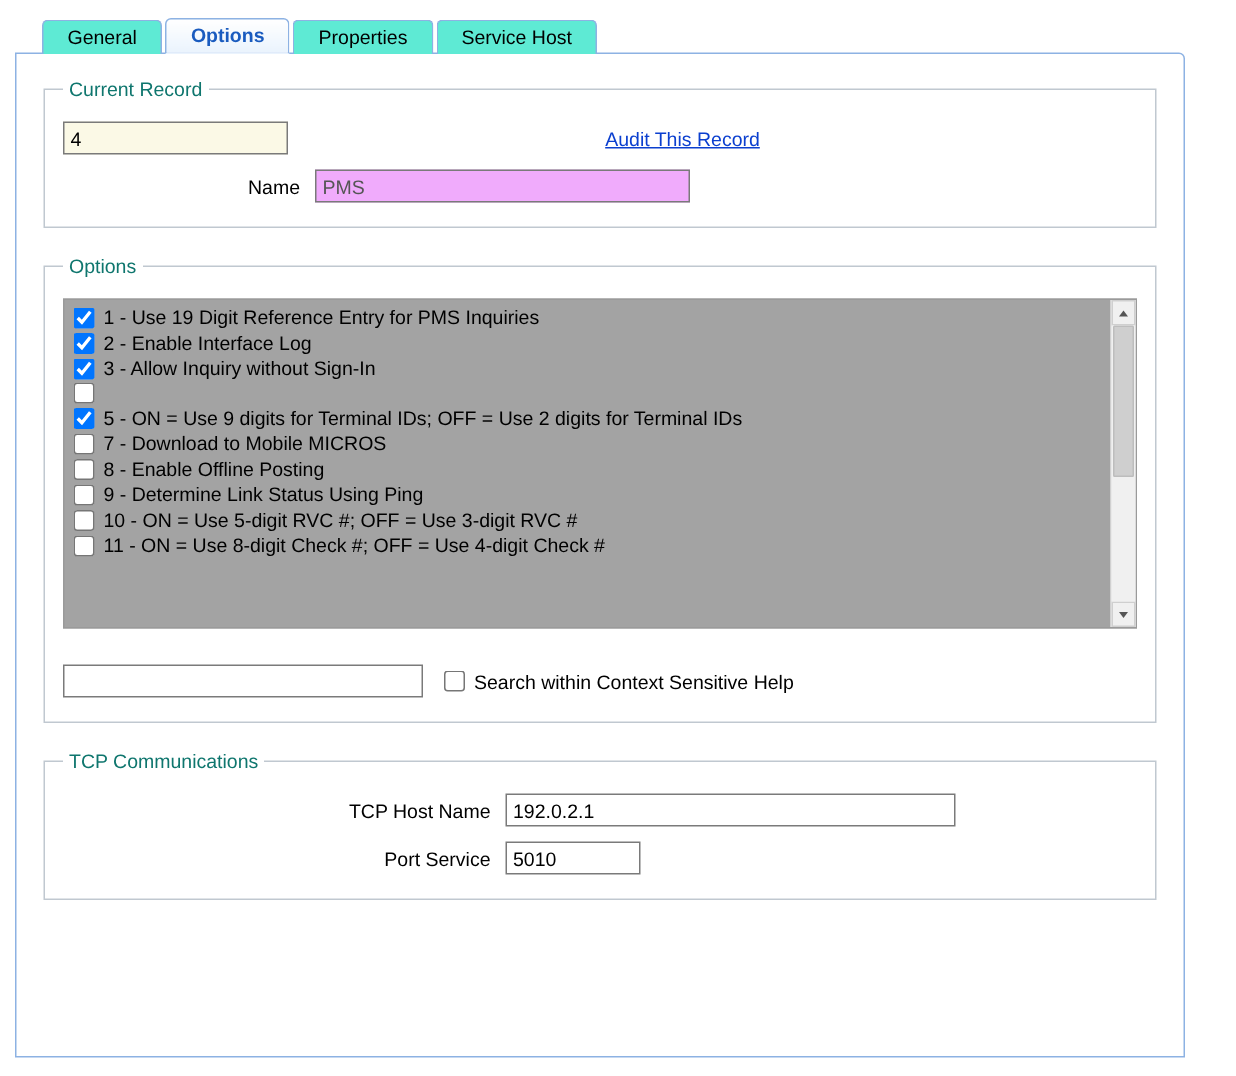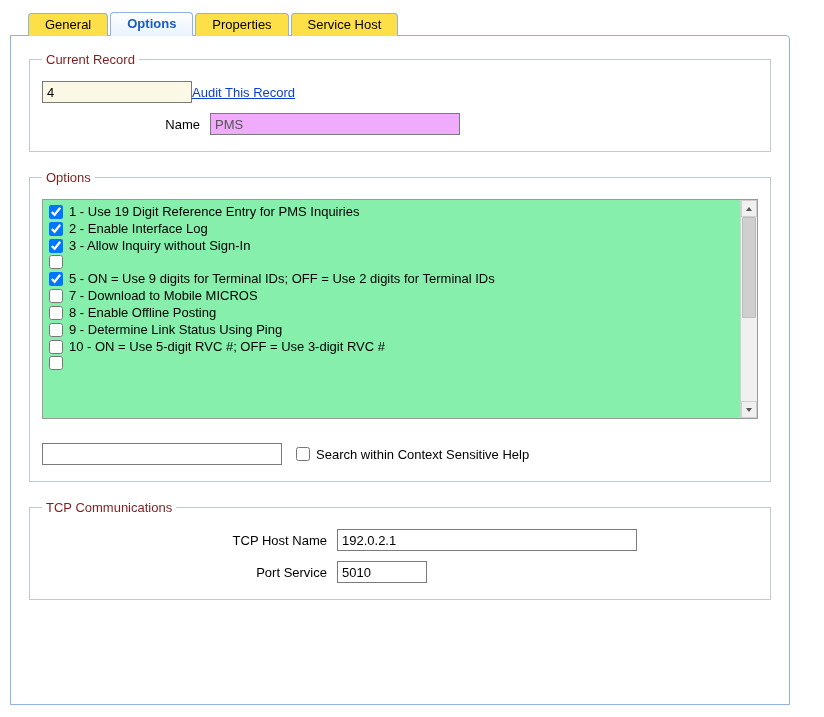--- a/index.html
+++ b/index.html
@@ -19,21 +19,21 @@
     position: relative;
     z-index: 2;
     padding-left: 18px;
   }
   .tab {
     padding: 3px 16px 4px 16px;
     border: 1px solid #8db2e3;
     border-bottom: none;
     border-top-left-radius: 4px;
     border-top-right-radius: 4px;
-    background: #fde047;
+    background: #5eead4;
     margin-right: 2px;
     margin-bottom: -1px;
     color: #000;
     cursor: pointer;
   }
   .tab.active {
     background: linear-gradient(to bottom, #fff 0%, #eaf3fd 100%);
     color: #1a5bbf;
     font-weight: bold;
     border-bottom: 1px solid #eaf3fd;
@@ -47,21 +47,21 @@
     position: relative;
     background:#fff;
   }
   fieldset {
     border: 1px solid #c0c8d0;
     padding: 14px 12px 16px 12px;
     margin: 0 0 18px 0;
   }
   legend {
     padding: 0 4px;
-    color: #7f1d1d;
+    color: #0f766e;
     font-size: 13px;
   }
   .row {
     display: flex;
     align-items: center;
     margin-bottom: 10px;
   }
   .row:last-child { margin-bottom: 0; }
   .label-col {
     width: 168px;
@@ -84,26 +84,26 @@
     width: 250px;
     background: #f0abfc;
     border: 1px solid #a0a0a0;
     color: #555;
   }
   .audit-link {
     color: #0b3fcf;
     text-decoration: underline;
     cursor: pointer;
   }
-  .audit-wrap { flex:1; text-align:left; padding-right:40px; }
+  .audit-wrap { flex:1; text-align:center; padding-right:40px; }
   .listbox-wrap {
     display: flex;
     border: 1px solid #9a9a9a;
     height: 220px;
-    background:#86efac;
+    background:#a3a3a3;
   }
   .listbox {
     flex: 1;
     overflow: hidden;
     padding: 3px 6px;
   }
   .cb-row {
     display: flex;
     align-items: center;
     padding: 1px 0;
@@ -229,20 +229,21 @@
           <div class="cb-row">
             <input type="checkbox" style="">
             <span>9 - Determine Link Status Using Ping</span>
           </div>
           <div class="cb-row">
             <input type="checkbox" style="">
             <span>10 - ON = Use 5-digit RVC #; OFF = Use 3-digit RVC #</span>
           </div>
           <div class="cb-row">
             <input type="checkbox" style="">
+            <span>11 - ON = Use 8-digit Check #; OFF = Use 4-digit Check #</span>
           </div>
         </div>
       <div class="scrollbar">
         <div class="sb-btn">
           <svg width="8" height="8" viewBox="0 0 8 8">
               <path d="M1 6 L4 2 L7 6 Z" fill="#555"></path>
             </svg>
         </div>
         <div class="sb-track">
           <div class="sb-thumb"></div>

